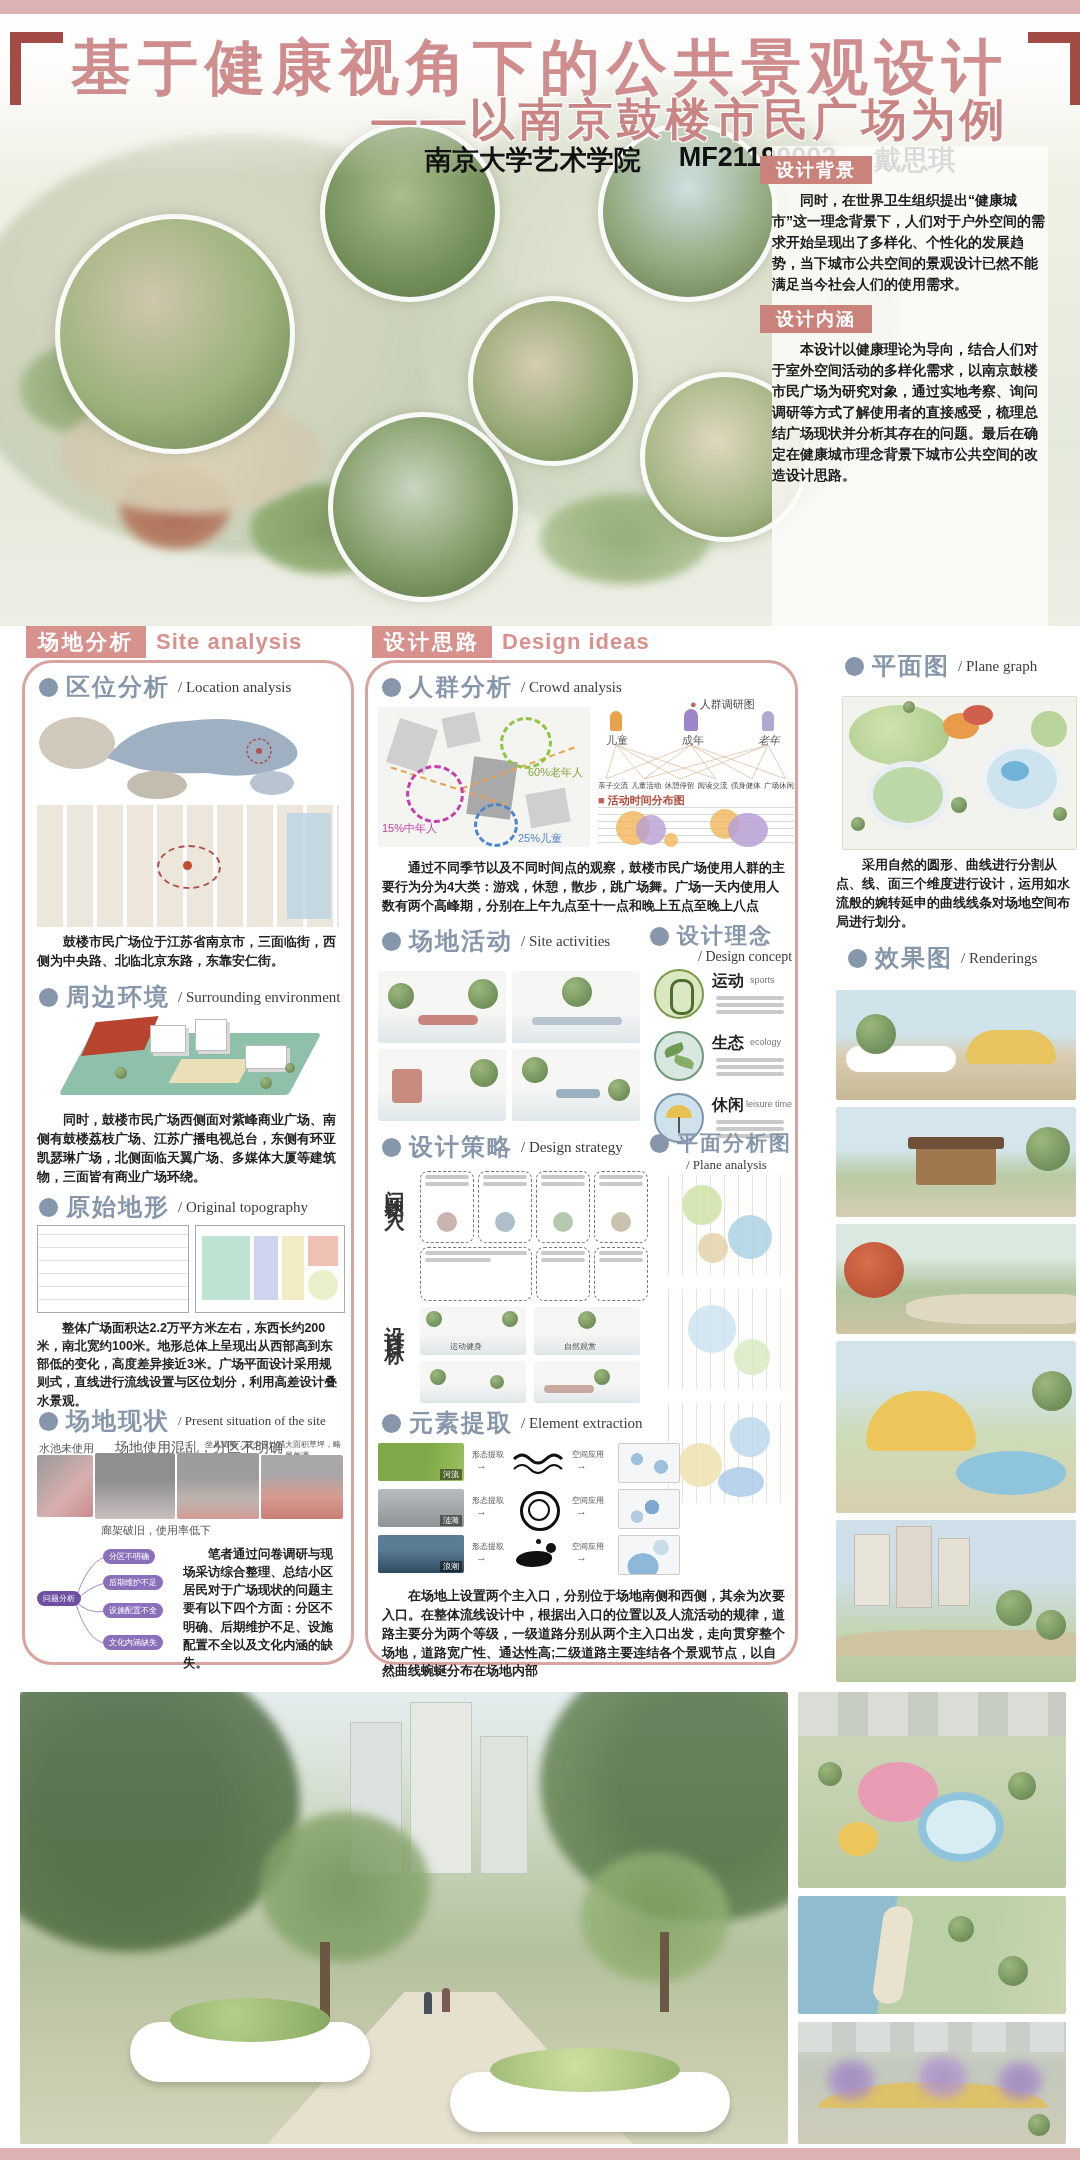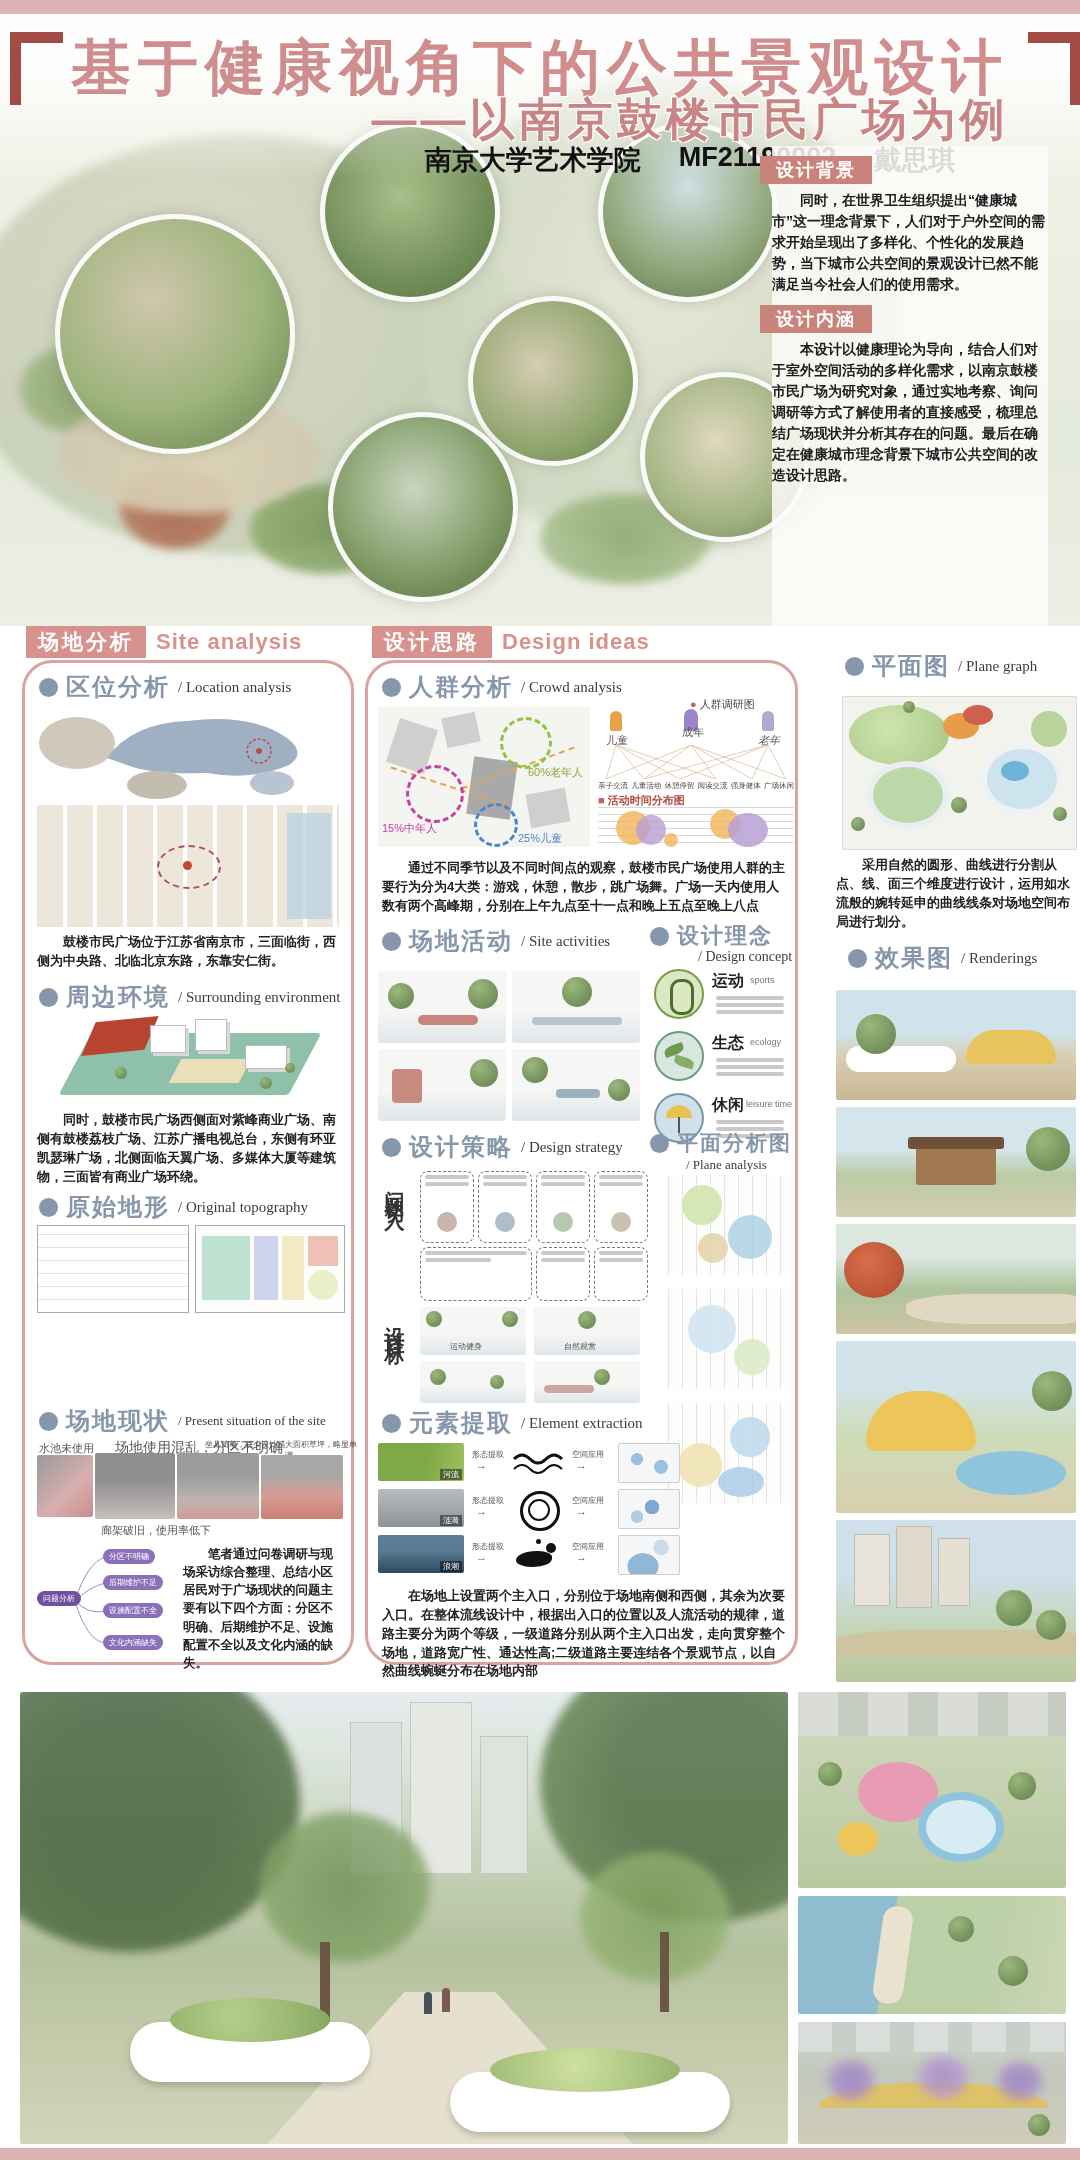--- a/index.html
+++ b/index.html
@@ -152,27 +152,28 @@
   <div class="abs" style="left:12px;top:562px;width:150px;height:86px;border:1px solid #aaa;background:
       repeating-linear-gradient(0deg,#fff 0 12px,#e2e2e2 12px 13px),
       repeating-linear-gradient(90deg,rgba(255,255,255,0) 0 30px,rgba(160,160,160,.35) 30px 31px);"></div>
   <div class="abs" style="left:170px;top:562px;width:148px;height:86px;border:1px solid #aaa;background:#fdfdfb;">
     <div class="abs" style="left:6px;top:10px;width:48px;height:64px;background:#bfe3d2;"></div>
     <div class="abs" style="left:58px;top:10px;width:24px;height:64px;background:#cfd4ee;"></div>
     <div class="abs" style="left:86px;top:10px;width:22px;height:64px;background:#f3ecc3;"></div>
     <div class="abs" style="left:112px;top:10px;width:30px;height:30px;background:#efc0b4;"></div>
     <div class="abs" style="left:112px;top:44px;width:30px;height:30px;background:#e9efc9;border-radius:50%;"></div>
   </div>
+  <p class="para abs" style="left:12px;top:656px;width:306px;font-size:12.5px;">整体广场面积达2.2万平方米左右，东西长约200米，南北宽约100米。地形总体上呈现出从西部高到东部低的变化，高度差异接近3米。广场平面设计采用规则式，直线进行流线设置与区位划分，利用高差设计叠水景观。</p>
   <div class="abs st" style="left:14px;top:742px;">
     <span class="bullet"></span>
     <span class="zh">场地现状</span>
     <span class="en" style="font-size:13px;">/ Present situation of the site</span>
   </div>
 
-  <div class="abs" style="left:12px;top:776px;width:306px;height:96px;padding-left:16px;">
+  <div class="abs" style="left:12px;top:776px;width:306px;height:96px;">
     <span class="cap" style="left:2px;top:2px;">水池未使用</span>
     <span class="cap" style="left:78px;top:0px;font-size:14px;">场地使用混乱，分区不明确</span>
     <span class="cap" style="left:168px;top:0px;font-size:8px;">坐具简单，缺少设计感</span>
     <span class="cap" style="left:248px;top:0px;font-size:8px;">大面积草坪，略显单调</span>
     <div class="ph" style="left:0px;top:16px;width:56px;height:62px;background:linear-gradient(135deg,#9a9a9a,#d8aFAF 60%,#c98c8c);"></div>
     <div class="ph" style="left:58px;top:14px;width:80px;height:66px;background:linear-gradient(180deg,#8f8f8f 40%,#c9bebe);"></div>
     <div class="ph" style="left:140px;top:14px;width:82px;height:66px;background:linear-gradient(180deg,#9c9c9c 35%,#bdb3ae 70%,#d39c96);"></div>
     <div class="ph" style="left:224px;top:16px;width:82px;height:64px;background:linear-gradient(180deg,#a8a8a8 30%,#d89b92 65%,#c97f74);"></div>
     <span class="cap" style="left:64px;top:84px;">廊架破旧，使用率低下</span>
   </div>
@@ -214,21 +215,21 @@
     <span class="cap" style="left:150px;top:58px;color:#8aa83f;">60%老年人</span>
     <span class="cap" style="left:140px;top:124px;color:#4f86c9;">25%儿童</span>
   </div>
 
   <div class="abs" style="left:230px;top:34px;width:196px;height:152px;">
     <span class="cap" style="left:92px;top:0;color:#444;"><span style="color:#c9605a;">● </span><span>人群调研图</span></span>
     <div class="abs" style="left:12px;top:14px;width:12px;height:20px;background:#e8a24a;border-radius:6px 6px 2px 2px;"></div>
     <div class="abs" style="left:86px;top:12px;width:14px;height:22px;background:#9c86c9;border-radius:7px 7px 2px 2px;"></div>
     <div class="abs" style="left:164px;top:14px;width:12px;height:20px;background:#b3a8cf;border-radius:6px 6px 2px 2px;"></div>
     <span class="cap" style="left:8px;top:36px;">儿童</span>
-    <span class="cap" style="left:84px;top:28px;text-align:center;">成年</span>
+    <span class="cap" style="left:84px;top:36px;text-align:center;">成年</span>
     <span class="cap" style="left:160px;top:36px;font-style:italic;">老年</span>
     <svg width="196" height="34" viewBox="0 0 196 34" style="position:absolute;left:0;top:48px;">
       <g stroke="#d9b894" stroke-width="0.7">
         <line x1="18" y1="0" x2="8" y2="34"></line>
           <line x1="18" y1="0" x2="46" y2="34"></line>
           <line x1="18" y1="0" x2="82" y2="34"></line>
           <line x1="18" y1="0" x2="118" y2="34"></line>
         <line x1="93" y1="0" x2="8" y2="34"></line>
           <line x1="93" y1="0" x2="46" y2="34"></line>
           <line x1="93" y1="0" x2="118" y2="34"></line>

